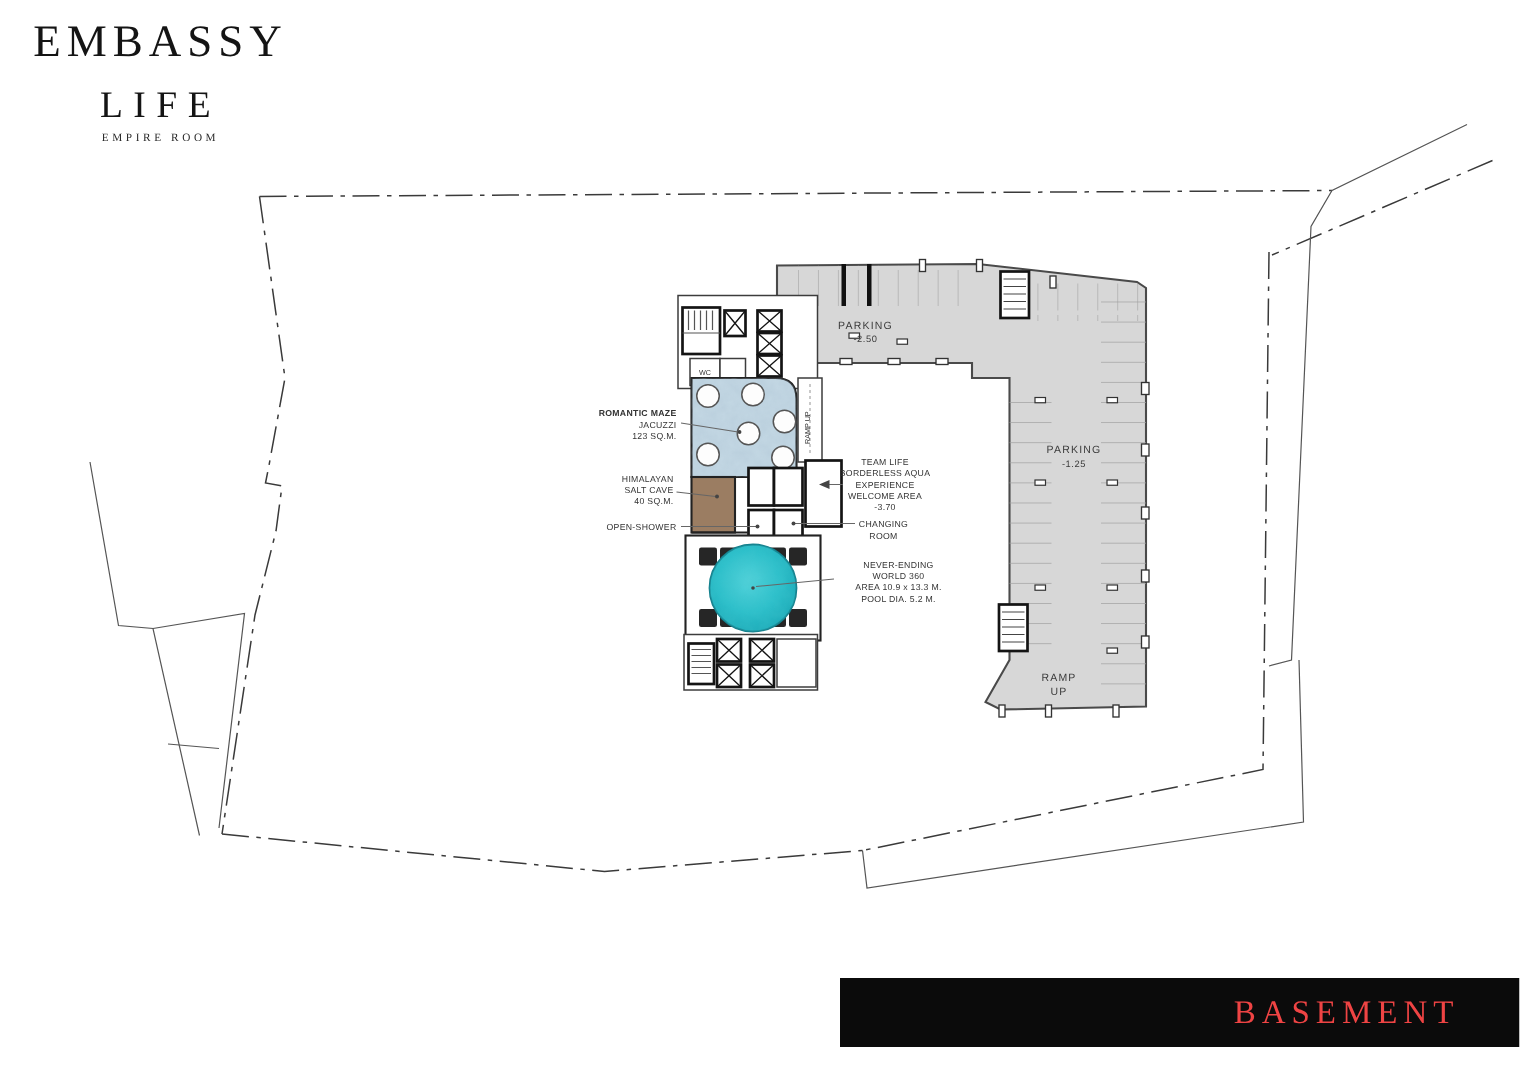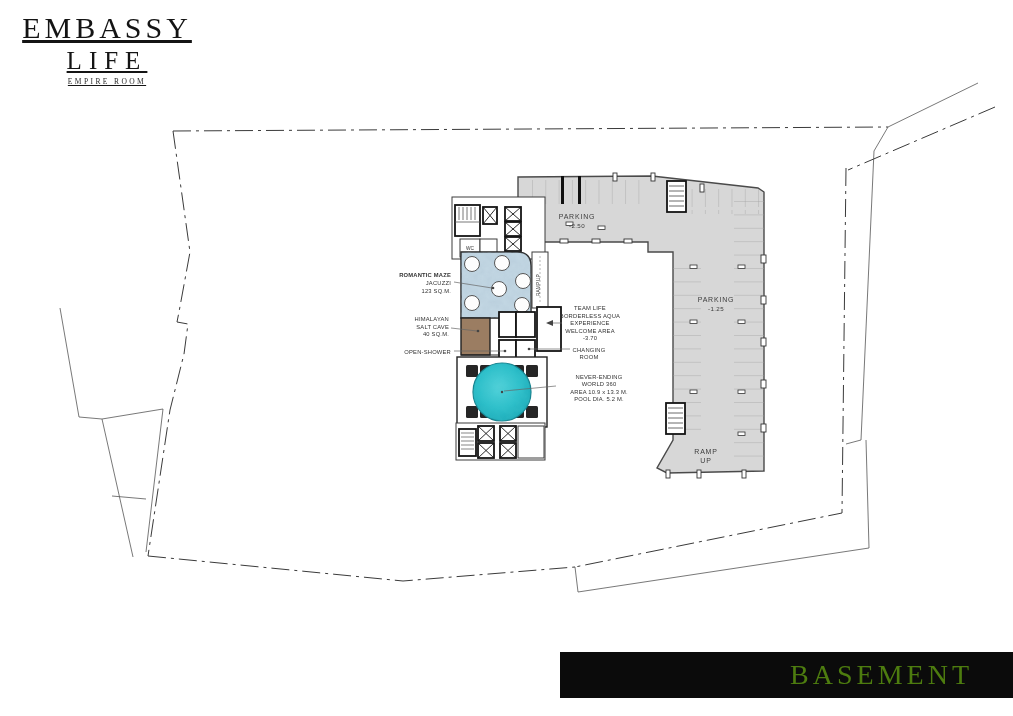--- a/index.html
+++ b/index.html
@@ -1,24 +1,24 @@
 <!DOCTYPE html>
 <html><head>
 <meta charset="utf-8">
 <style>
   html,body{margin:0;padding:0;background:#ffffff;}
   body{width:1013px;height:716px;position:relative;overflow:hidden;
        font-family:"Liberation Sans",sans-serif;}
-  .logo{position:absolute;left:22px;top:12px;width:170px;text-align:center;color:#141414;text-decoration:underline;}
+  .logo{position:absolute;left:22px;top:12px;width:170px;text-align:center;color:#141414;}
   .logo .brand{font-family:"Liberation Serif",serif;font-size:30px;letter-spacing:4px;line-height:1.05;white-space:nowrap;}
-  .logo .brand2{font-family:"Liberation Serif",serif;font-size:25px;letter-spacing:7px;line-height:1.0;margin-top:4px;}
+  .logo .brand2{font-family:"Liberation Serif",serif;font-size:25px;letter-spacing:7px;line-height:1.0;margin-top:14px;}
   .logo .group{font-family:"Liberation Serif",serif;font-size:7.5px;letter-spacing:2.4px;margin-top:4px;color:#2a2a2a;}
   .floorbar{position:absolute;left:560px;top:652px;width:453px;height:46px;background:#0b0b0b;
             display:flex;align-items:center;justify-content:flex-end;padding-right:40px;box-sizing:border-box;}
-  .floorbar .lbl{font-family:"Liberation Serif",serif;font-size:28px;letter-spacing:4px;color:#4d7c0f;}
+  .floorbar .lbl{font-family:"Liberation Serif",serif;font-size:22px;letter-spacing:4px;color:#ef4444;}
   svg{position:absolute;left:0;top:0;}
   svg text{font-family:"Liberation Sans",sans-serif;fill:#333;}
   .t6{font-size:5.8px;letter-spacing:.2px;}
   .t6b{font-size:5.8px;letter-spacing:.2px;font-weight:700;}
   .t7{font-size:7px;letter-spacing:.8px;fill:#3c3c3c;}
   .t62{font-size:6.2px;letter-spacing:.4px;fill:#3c3c3c;}
   .t5{font-size:4.8px;fill:#333;}
   .wall2{fill:#fff;stroke:#141414;stroke-width:1.8;}
   .wall1{fill:#fff;stroke:#3c3c3c;stroke-width:1;}
   .xline{stroke:#141414;stroke-width:.9;}

